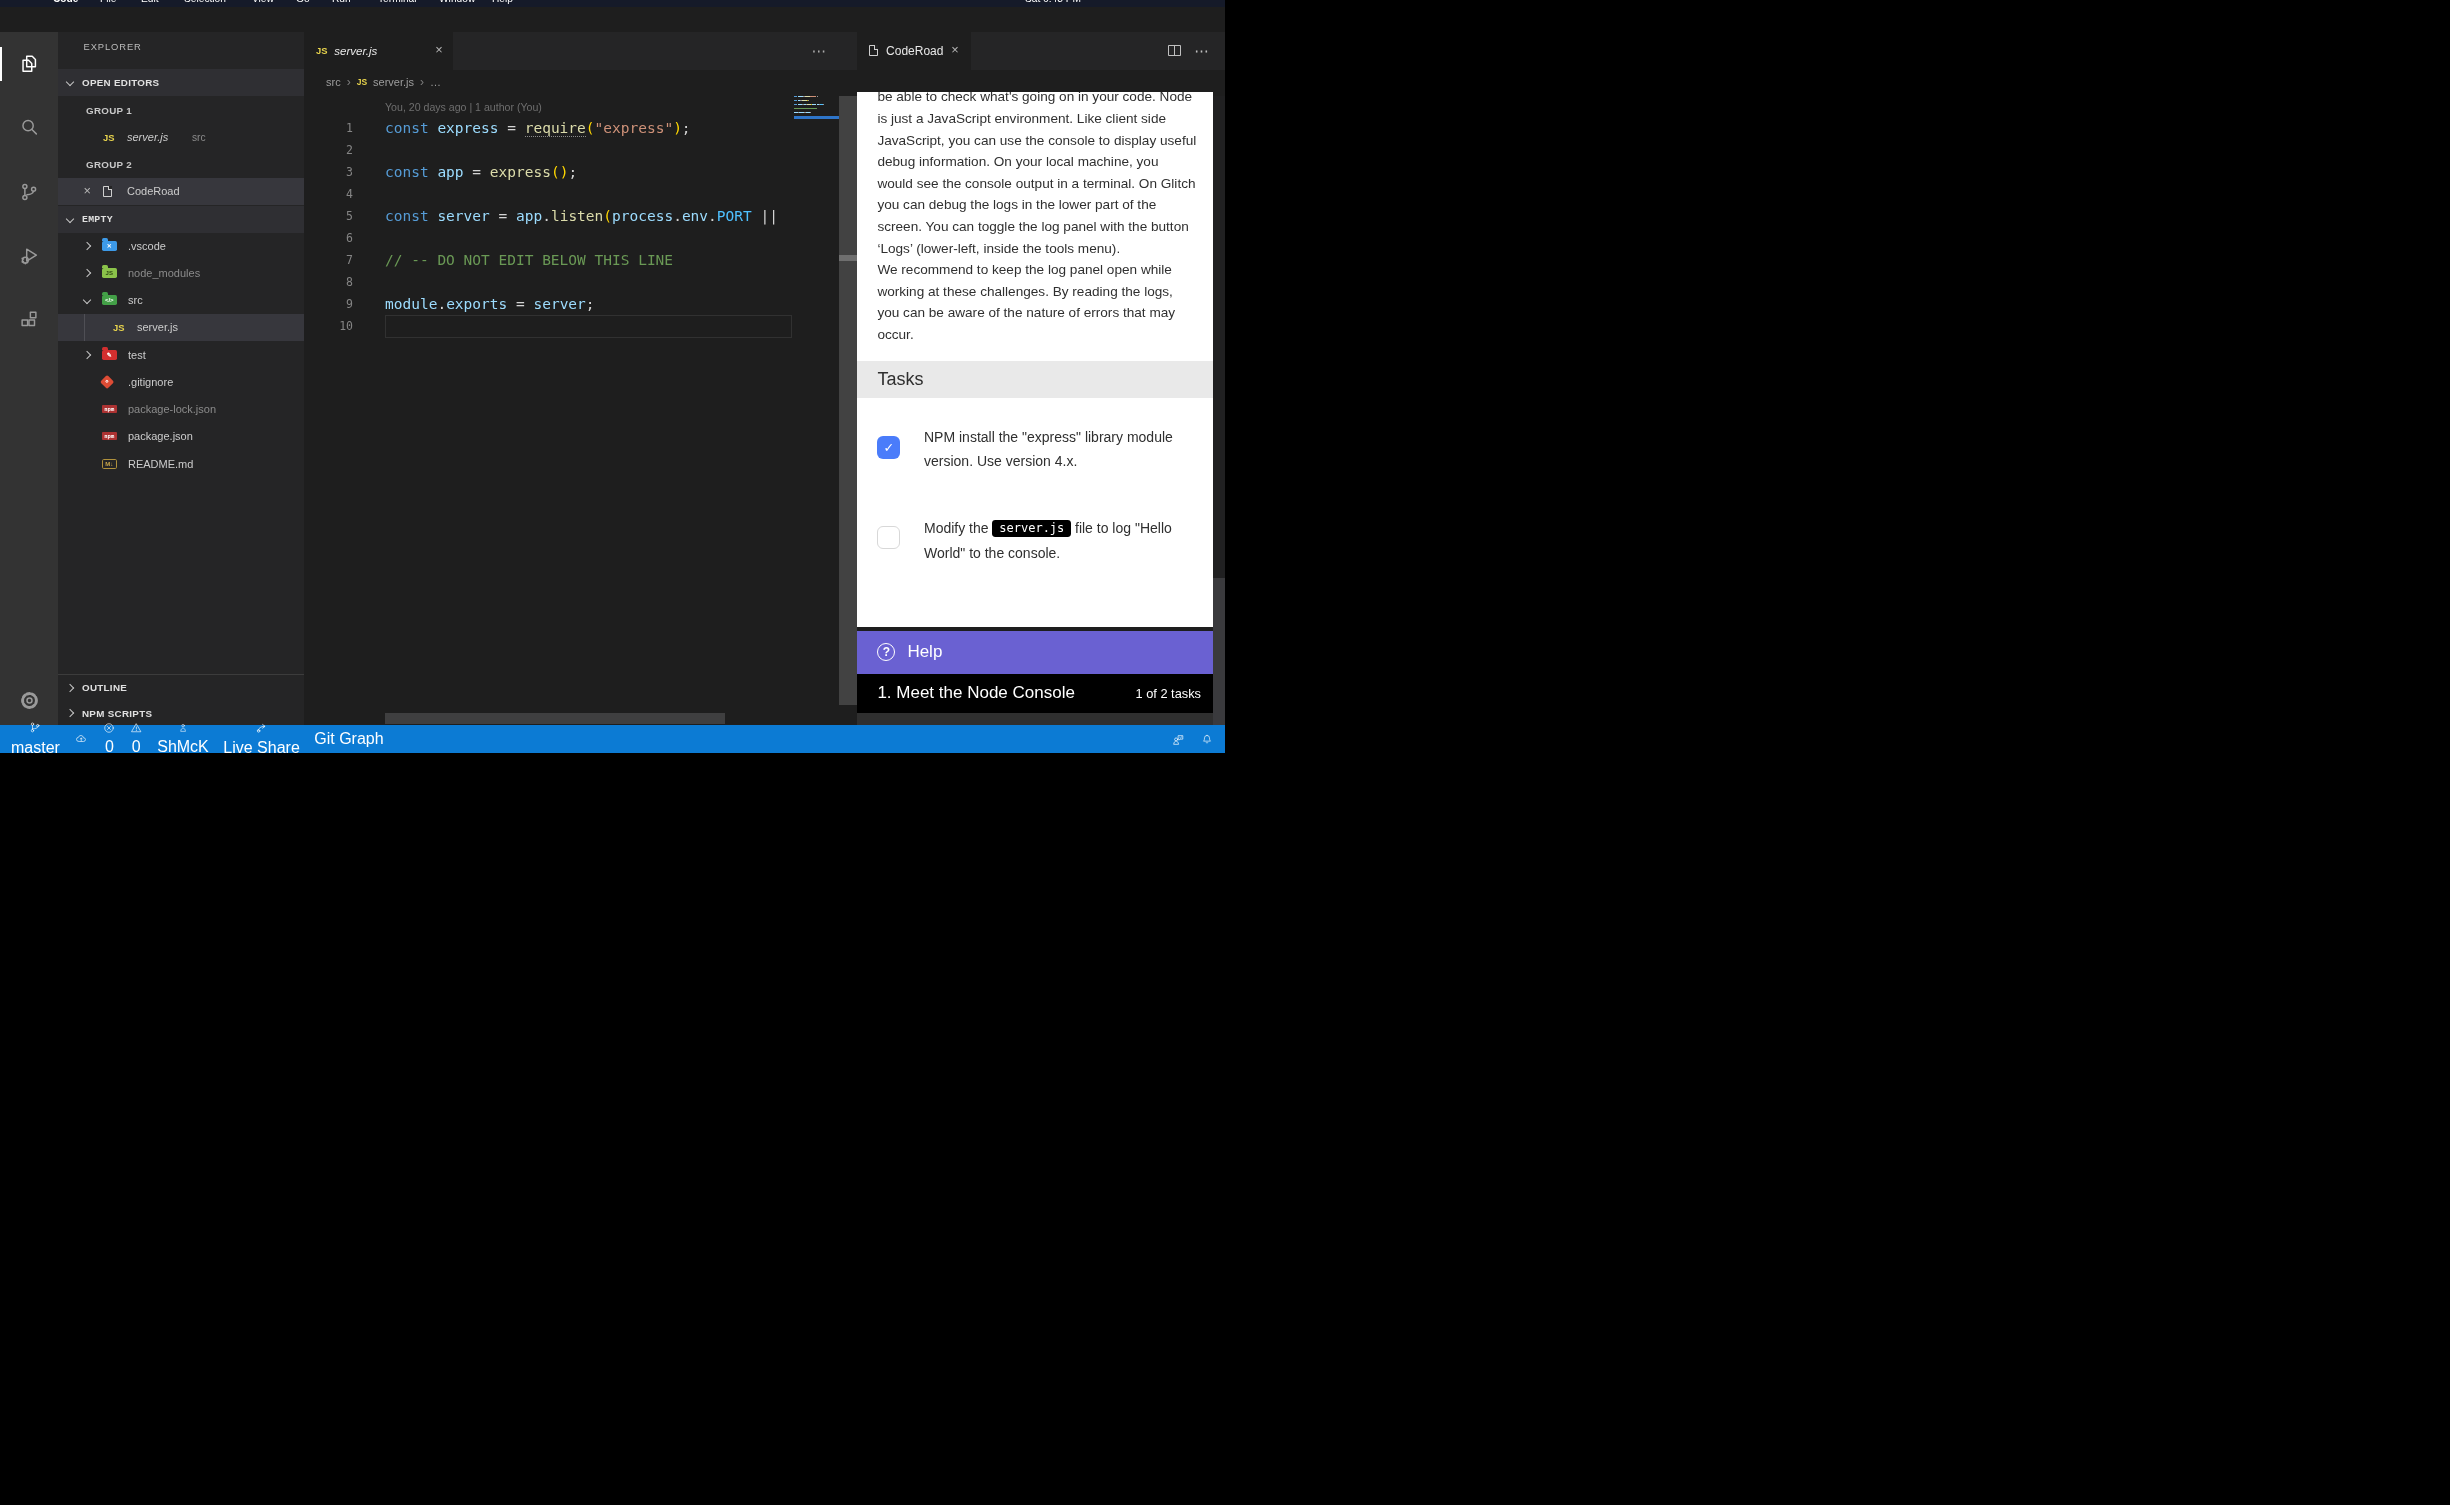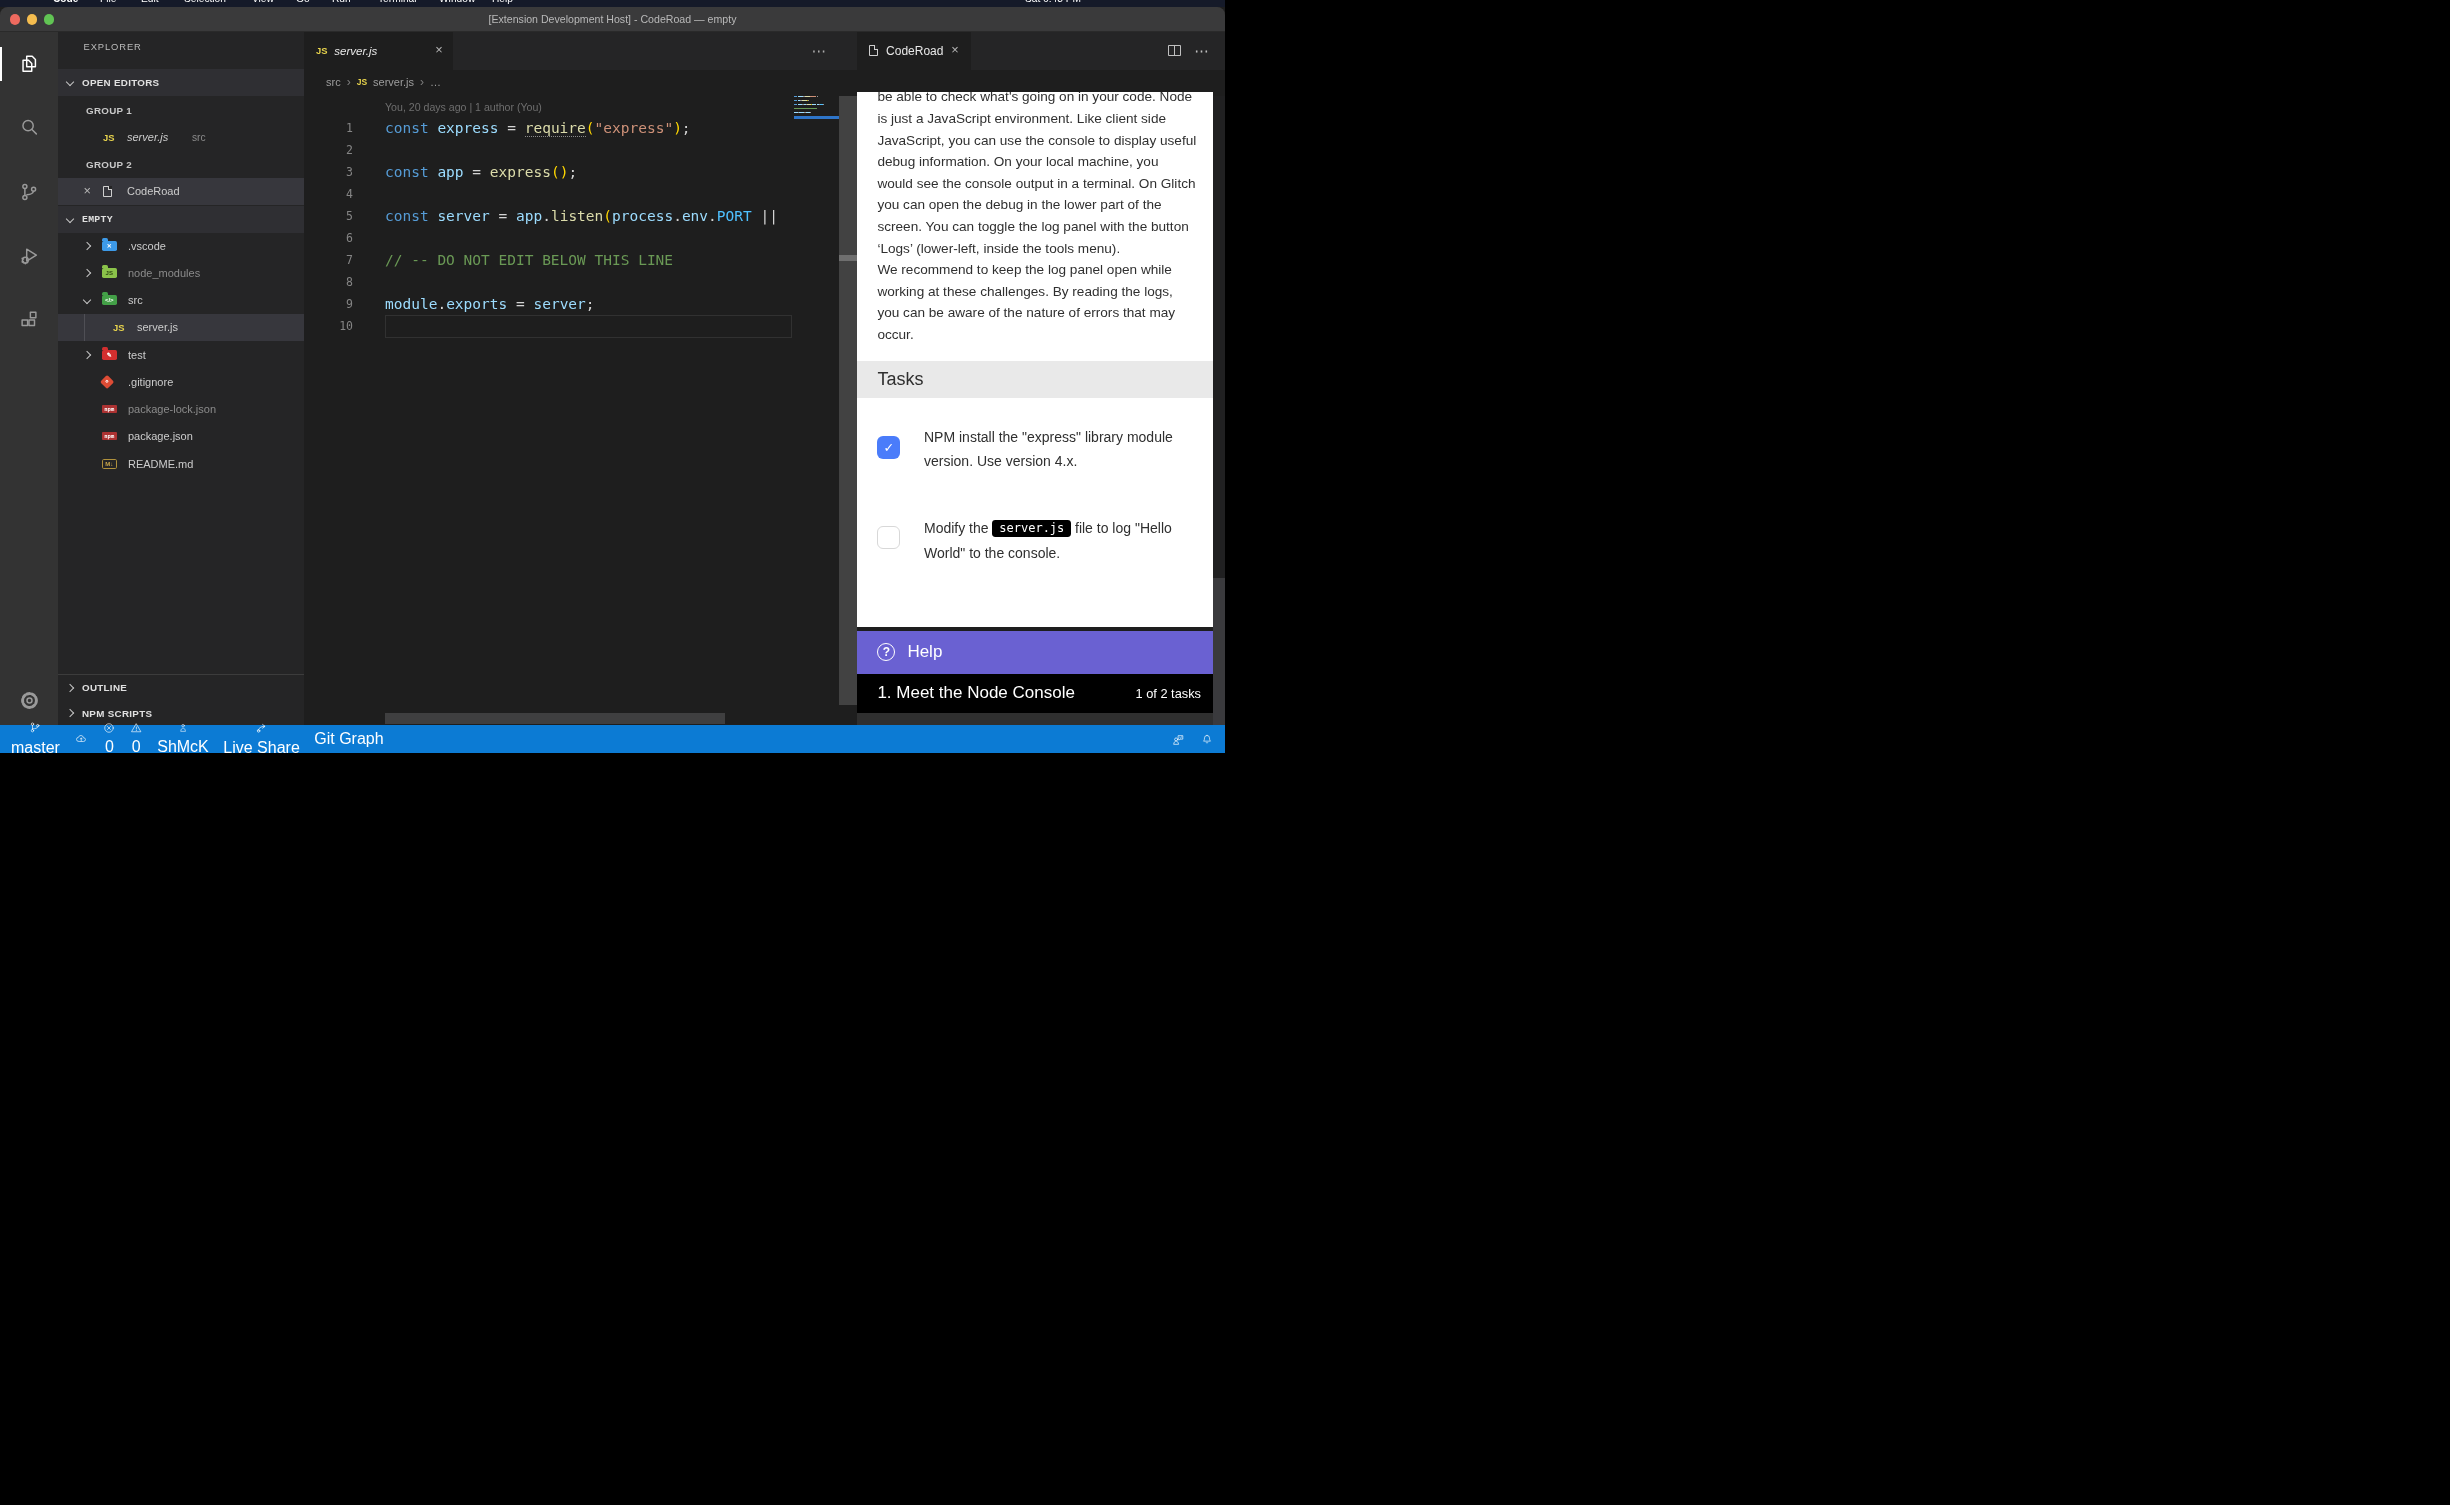--- a/index.html
+++ b/index.html
@@ -133,26 +133,20 @@
         <span class="menuitem" style="left: 252px;">View</span>
         <span class="menuitem" style="left: 296px;">Go</span>
         <span class="menuitem" style="left: 332px;">Run</span>
         <span class="menuitem" style="left: 378px;">Terminal</span>
         <span class="menuitem" style="left: 439px;">Window</span>
         <span class="menuitem" style="left: 492px;">Help</span>
         <span class="menuitem" style="left: 1025px;">Sat 6:43 PM</span>
       </div>
   </div>
 
-  <div class="titlebar">
-    <div class="tl" style="left: 10.2px; background: rgb(238, 106, 95);" id="tl-close"></div>
-    <div class="tl" style="left: 27px; background: rgb(245, 189, 79);" id="tl-min"></div>
-    <div class="tl" style="left: 44px; background: rgb(97, 196, 84);" id="tl-max"></div>
-    <div class="wintitle">[Extension Development Host] - CodeRoad — empty</div>
-  </div>
 
   <div class="main">
 
     <div class="activitybar">
       <div class="act-cell active" style="top:10.2px">
         <div class="act-ind"></div>
         <svg width="22" height="22" viewBox="0 0 24 24">
             <path d="M9.5 3.5h6l3.5 3.5v8h-9.5z"></path>
             <path d="M5.5 8h6l3.5 3.5V20H5.5z"></path>
           </svg>
@@ -386,21 +380,21 @@
         </div>
       </div>
 
       <div class="webview">
         <div class="para" id="panel-paragraph">
             <div>be able to check what's going on in your code. Node</div>
             <div>is just a JavaScript environment. Like client side</div>
             <div>JavaScript, you can use the console to display useful</div>
             <div>debug information. On your local machine, you</div>
             <div>would see the console output in a terminal. On Glitch</div>
-            <div>you can open the debug in the lower part of the</div>
+            <div>you can debug the logs in the lower part of the</div>
             <div>screen. You can toggle the log panel with the button</div>
             <div>‘Logs’ (lower-left, inside the tools menu).</div>
             <div>We recommend to keep the log panel open while</div>
             <div>working at these challenges. By reading the logs,</div>
             <div>you can be aware of the nature of errors that may</div>
             <div>occur.</div>
           </div>
 
         <div class="tasksband">
           <span class="t">Tasks</span>

